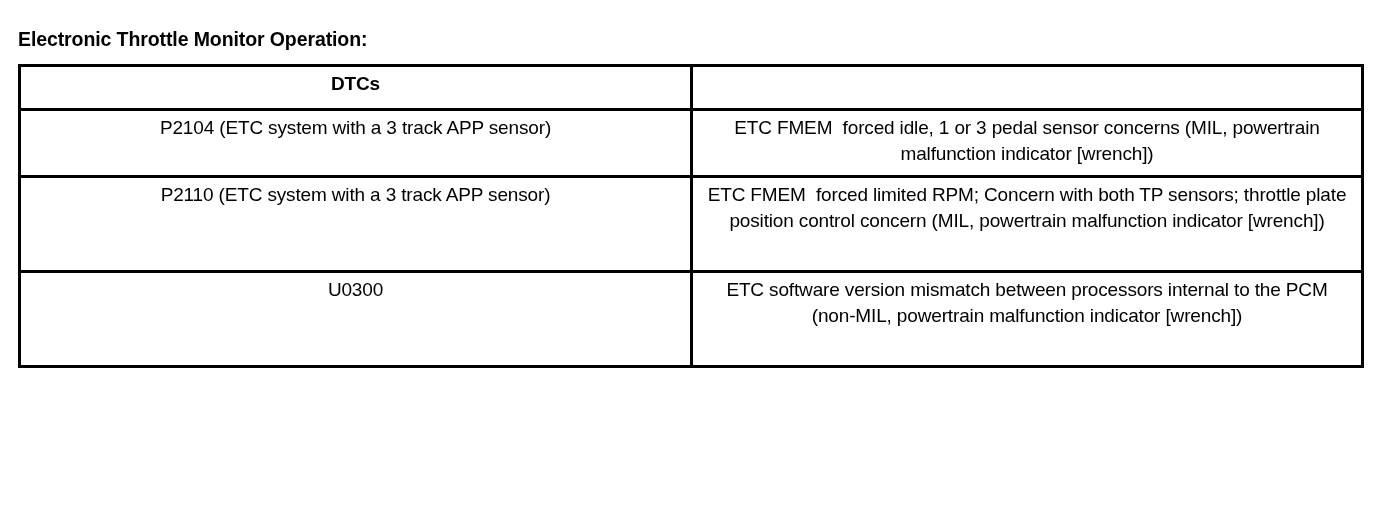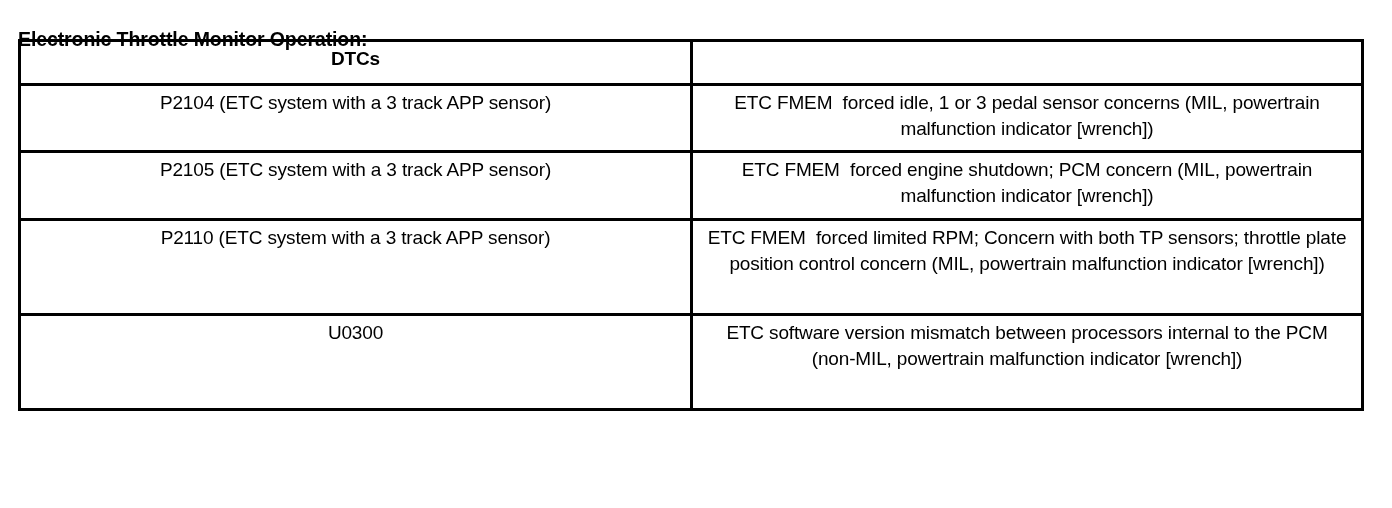--- a/index.html
+++ b/index.html
@@ -32,21 +32,21 @@
     letter-spacing: -0.1px;
     line-height: 26px;
     white-space: nowrap;
     text-align: center;
   }
 
   
   #dtc-table {
     position: absolute;
     left: 18px;
-    top: 39px;
+    top: 64px;
     width: 1343px;
     border-collapse: collapse;
     table-layout: fixed;
     border: 3px solid #8b5cf6;
   }
 
   #dtc-table col.col-dtcs   { width: 672px; }
   #dtc-table col.col-desc   { width: 671px; }
 
   #dtc-table th,
@@ -91,24 +91,20 @@
       <tr>
         <th>DTCs</th>
         <th></th>
       </tr>
     </thead>
     <tbody>
       <tr class="row-h2">
         <td>P2104 (ETC system with a 3 track APP sensor)</td>
         <td>ETC FMEM  forced idle, 1 or 3 pedal sensor concerns (MIL, powertrain malfunction indicator [wrench])</td>
       </tr>
-      <tr class="row-h3">
-        <td>P2105 (ETC system with a 3 track APP sensor)</td>
-        <td>ETC FMEM  forced engine shutdown; PCM concern (MIL, powertrain malfunction indicator [wrench])</td>
-      </tr>
       <tr class="row-h4">
         <td>P2110 (ETC system with a 3 track APP sensor)</td>
         <td>ETC FMEM  forced limited RPM; Concern with both TP sensors; throttle plate position control concern (MIL, powertrain malfunction indicator [wrench])</td>
       </tr>
       <tr class="row-h5">
         <td>U0300</td>
         <td>ETC software version mismatch between processors internal to the PCM (non-MIL, powertrain malfunction indicator [wrench])</td>
       </tr>
     </tbody>
   </table>

